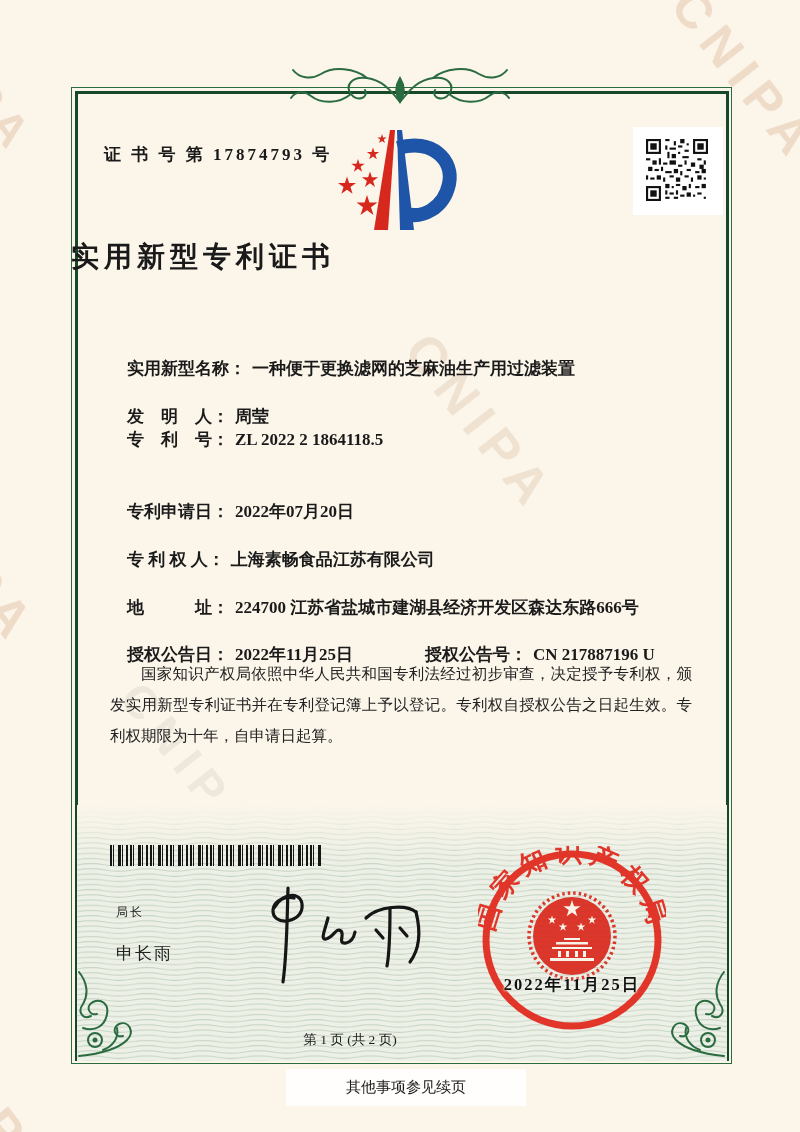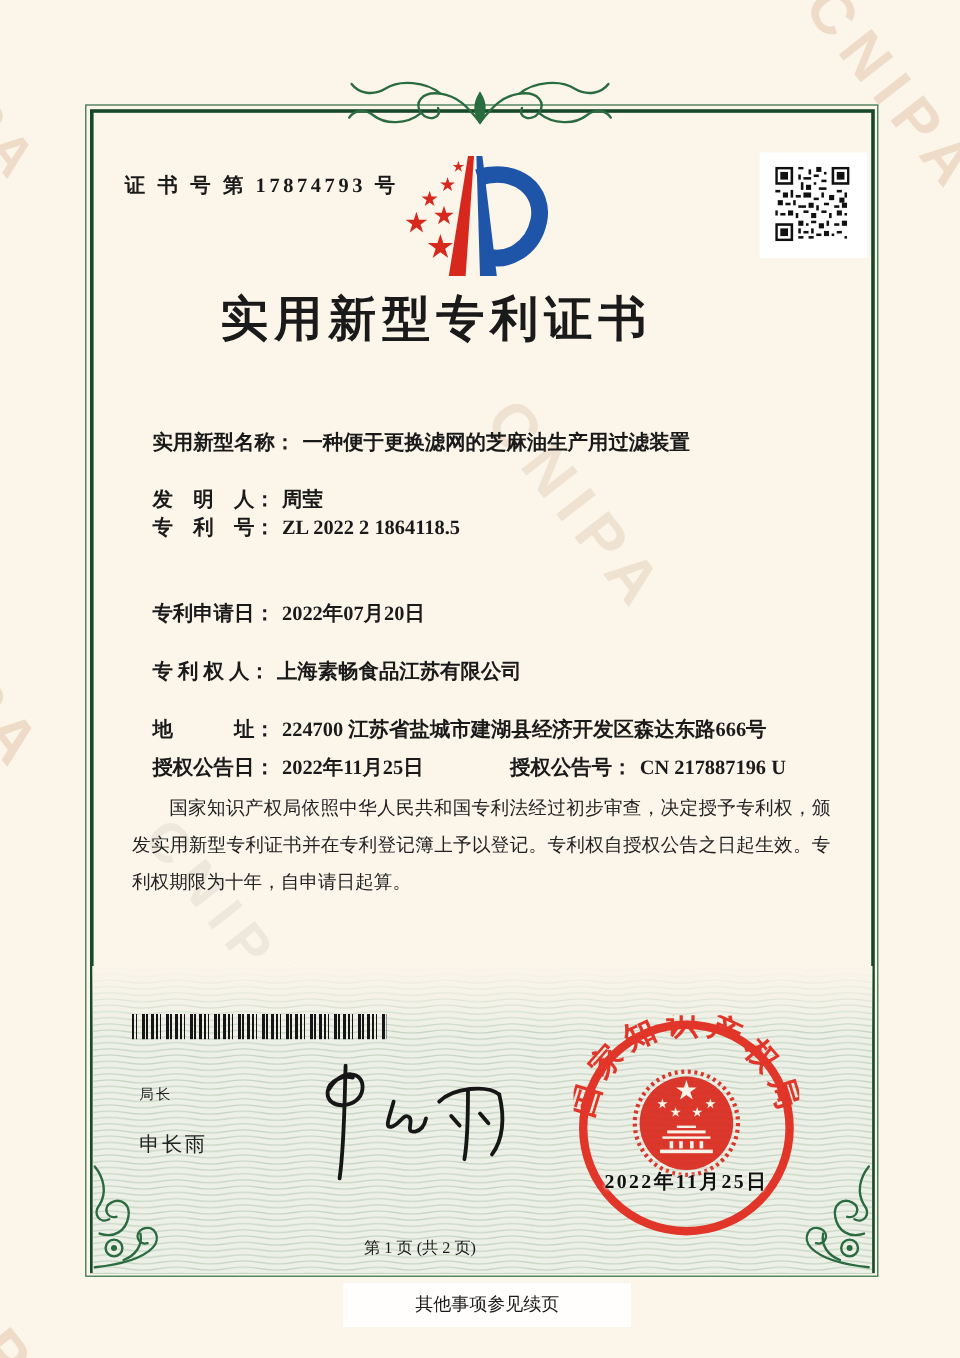--- a/index.html
+++ b/index.html
@@ -16,22 +16,22 @@
   .wm.gray{ color:#e7e2d4; }
   
   .frame{
     position:absolute; left:71px; top:87px; width:661px; height:977px;
     border:1.5px solid #2a6b40; padding:2.5px; box-sizing:border-box;
   }
   .frame-inner{ width:100%; height:100%; border:3px solid #17482a; box-sizing:border-box; }
   .abs{ position:absolute; }
   .cert-no{ left:104px; top:143px; font-size:17px; font-weight:600; letter-spacing:3px; }
   .title{
-    left:71px; top:238px; width:585px; text-align:center;
-    font-size:40px; font-weight:bold; letter-spacing:5px;
+    left:71px; top:238px; width:585px; text-align:left;
+    font-size:28px; font-weight:bold; letter-spacing:5px;
   }
   .qr-box{ left:633px; top:127px; width:90px; height:88px; background:#fff; }
   .field-row{ left:110px; width:590px; font-size:17px; font-weight:600; white-space:pre; }
   .field-row .val{ margin-left:6px; }
   .grant-pair2{ margin-left:72px; }
   .body-text{
     left:110px; top:658px; width:582px; font-size:15.5px; line-height:31px;
     text-align:justify; font-weight:500; color:#222;
   }
   .body-text p{ margin:0; text-indent:2em; }
@@ -231,21 +231,21 @@
   </div>
   <div class="abs field-row" style="top:480px;">
     <span>专利申请日：</span><span class="val">2022年07月20日</span>
   </div>
   <div class="abs field-row" style="top:528px;">
     <span>专 利 权 人：</span><span class="val">上海素畅食品江苏有限公司</span>
   </div>
   <div class="abs field-row" style="top:576px;">
     <span>地　　　址：</span><span class="val">224700 江苏省盐城市建湖县经济开发区森达东路666号</span>
   </div>
-  <div class="abs field-row" style="top:608px;">
+  <div class="abs field-row" style="top:623px;">
     <span>授权公告日：</span><span class="val">2022年11月25日</span><span class="grant-pair2">授权公告号：</span><span class="val">CN 217887196 U</span>
   </div>
 
   <div class="abs body-text">
     <p>国家知识产权局依照中华人民共和国专利法经过初步审查，决定授予专利权，颁发实用新型专利证书并在专利登记簿上予以登记。专利权自授权公告之日起生效。专利权期限为十年，自申请日起算。</p>
   </div>
 
   <div class="abs barcode z2"></div>
 
   <div class="abs sig-role z2">局长</div>

